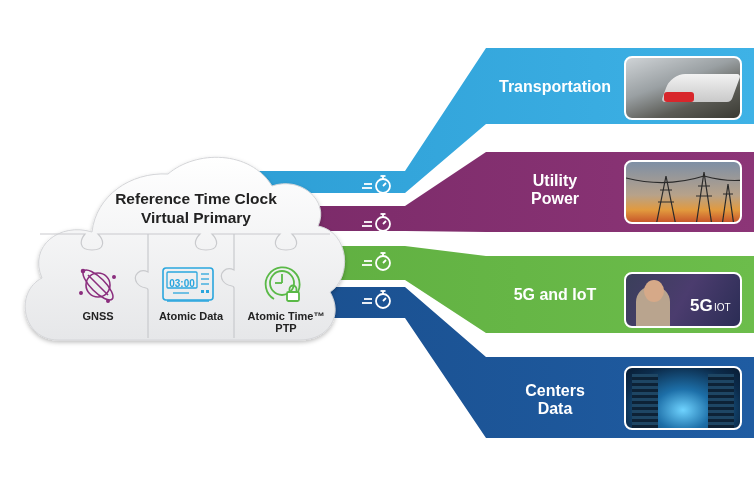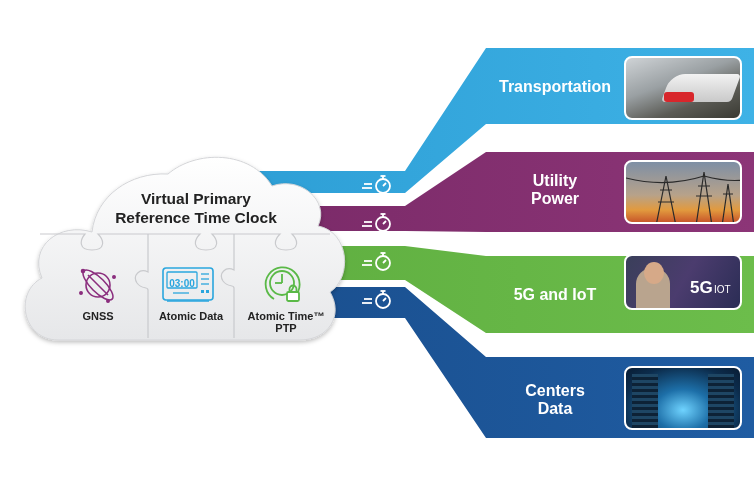--- a/index.html
+++ b/index.html
@@ -129,22 +129,22 @@
         <line x1="-21" y1="2" x2="-11" y2="2"></line>
       <circle r="7"></circle>
         <line x1="-2.5" y1="-10" x2="2.5" y2="-10"></line>
         <line x1="0" y1="-10" x2="0" y2="-7"></line>
         <line x1="0" y1="0" x2="3" y2="-3"></line>
     </g>
   </g>
 </svg>
 
 <div class="cloud-title">
+  <div>Reference Time Clock</div>
   <div>Virtual Primary</div>
-  <div>Reference Time Clock</div>
 </div>
 <div class="src-label" style="left:68px;top:310px;width:60px;">GNSS</div>
 <div class="src-label" style="left:155px;top:310px;width:72px;">Atomic Data</div>
 <div class="src-label" style="left:238px;top:310px;width:96px;">Atomic Time™ PTP</div>
 
 <div class="lbl" style="left:488px;top:78px;width:134px;font-size:16px;">
   <span>Transportation</span>
 </div>
 <div class="lbl" style="left:488px;top:172px;width:134px;font-size:16px;">
   <div>Utility</div>
@@ -163,21 +163,21 @@
   <div style="position:absolute;left:38px;top:34px;width:30px;height:10px;background:#d8262b;border-radius:3px;"></div>
 </div>
 <div class="photo" style="left:624px;top:160px;width:118px;height:64px;background:linear-gradient(180deg,#7e8fa5 0%,#b7a28a 55%,#e29a3e 80%,#c8572a 100%);">
   <svg width="118" height="64" style="position:absolute;left:0;top:0" stroke="#2a2a2a" stroke-width="1.2" fill="none">
     <path d="M30,64 L40,14 L50,64 M34,28 H46 M32,40 H48"></path>
     <path d="M70,64 L78,10 L86,64 M72,24 H84 M70,34 H86"></path>
     <path d="M96,64 L102,22 L108,64 M97,32 H107"></path>
     <path d="M0,16 Q40,26 78,14 Q100,20 118,18"></path>
   </svg>
 </div>
-<div class="photo" style="left:624px;top:254px;width:118px;height:56px;background:linear-gradient(120deg,#3a3f5a 0%,#4b3c6e 50%,#2b2d55 100%);">
+<div class="photo" style="left:624px;top:272px;width:118px;height:56px;background:linear-gradient(120deg,#3a3f5a 0%,#4b3c6e 50%,#2b2d55 100%);">
   <div style="position:absolute;left:10px;top:12px;width:34px;height:52px;background:#b9a48e;border-radius:16px 16px 4px 4px;"></div>
   <div style="position:absolute;left:18px;top:6px;width:20px;height:22px;background:#d6a988;border-radius:50%;"></div>
   <div style="position:absolute;left:64px;top:22px;color:#fff;font-weight:bold;font-size:17px;font-family:'Liberation Sans',sans-serif;">5G</div>
   <div style="position:absolute;left:88px;top:28px;color:#fff;font-size:10px;font-family:'Liberation Sans',sans-serif;">IOT</div>
 </div>
 <div class="photo" style="left:624px;top:366px;width:118px;height:64px;background:radial-gradient(ellipse at 50% 70%,#6fd3ff 0%,#1d6fa8 35%,#0c2c4c 75%,#081c33 100%);">
   <div style="position:absolute;left:6px;top:6px;width:26px;height:54px;background:repeating-linear-gradient(180deg,#1e4664 0 3px,#0d2236 3px 6px);"></div>
   <div style="position:absolute;right:6px;top:6px;width:26px;height:54px;background:repeating-linear-gradient(180deg,#1e4664 0 3px,#0d2236 3px 6px);"></div>
 </div>
 

